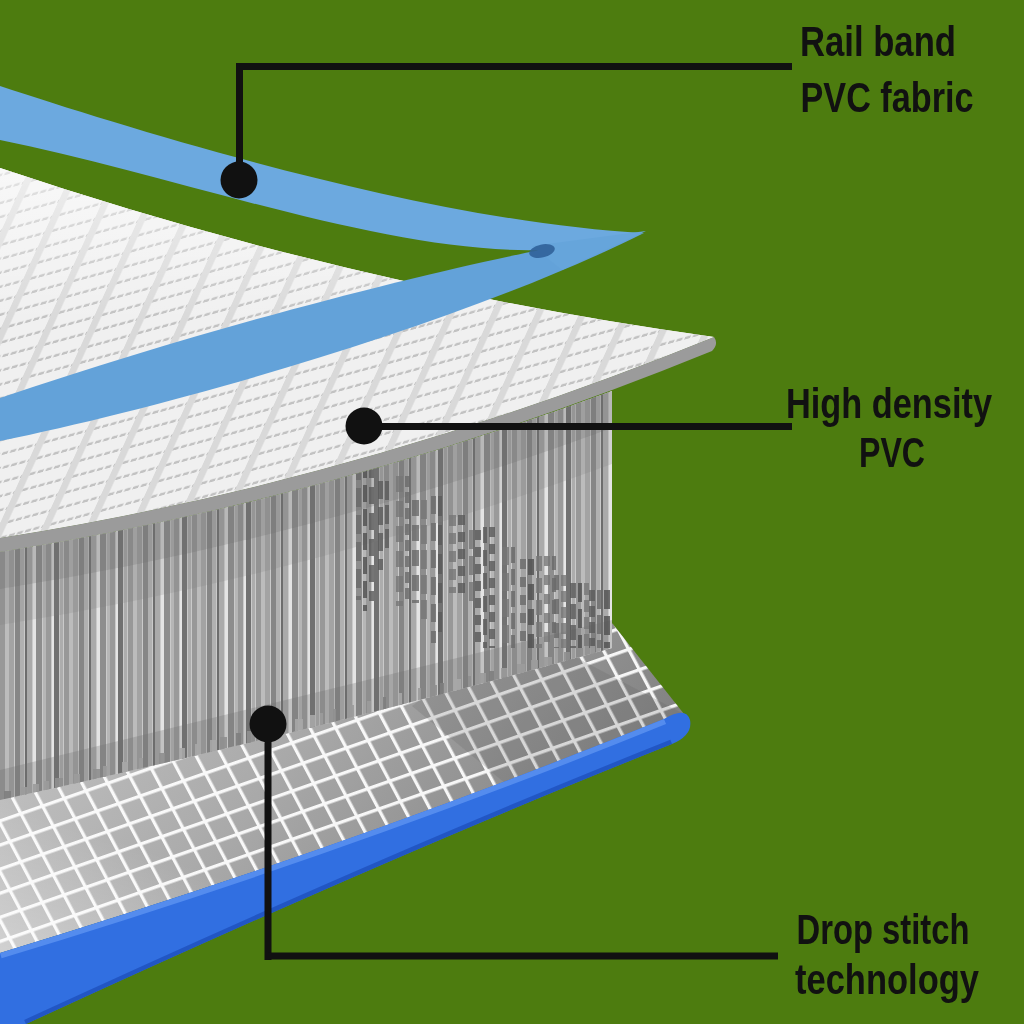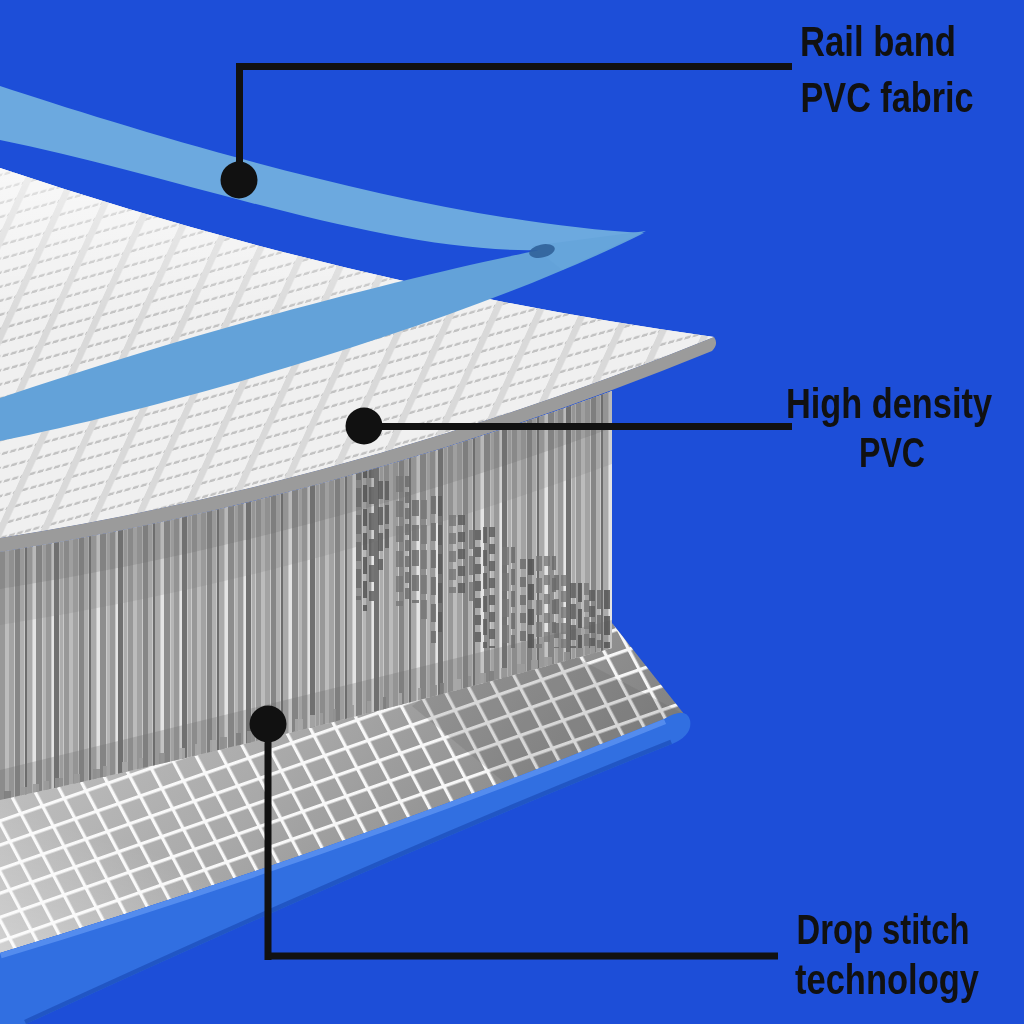--- a/index.html
+++ b/index.html
@@ -1,16 +1,16 @@
 <!DOCTYPE html>
 <html><head>
 <meta charset="utf-8">
 <style>
   html,body{margin:0;padding:0;background:#ffffff;}
-  #stage{position:relative;width:1024px;height:1024px;overflow:hidden;background:#1d4ed8;
+  #stage{position:relative;width:1024px;height:1024px;overflow:hidden;background:#4d7c0f;
          font-family:"Liberation Sans", sans-serif;}
   svg{display:block}
 </style>
 </head>
 <body>
 <div id="stage">
 <svg width="1024" height="1024" viewBox="0 0 1024 1024">
   <defs>
 
     <pattern id="topmesh" width="52" height="17.5" patternUnits="userSpaceOnUse" patternTransform="matrix(0.965,-0.262,0.414,-0.910,0,330)">

